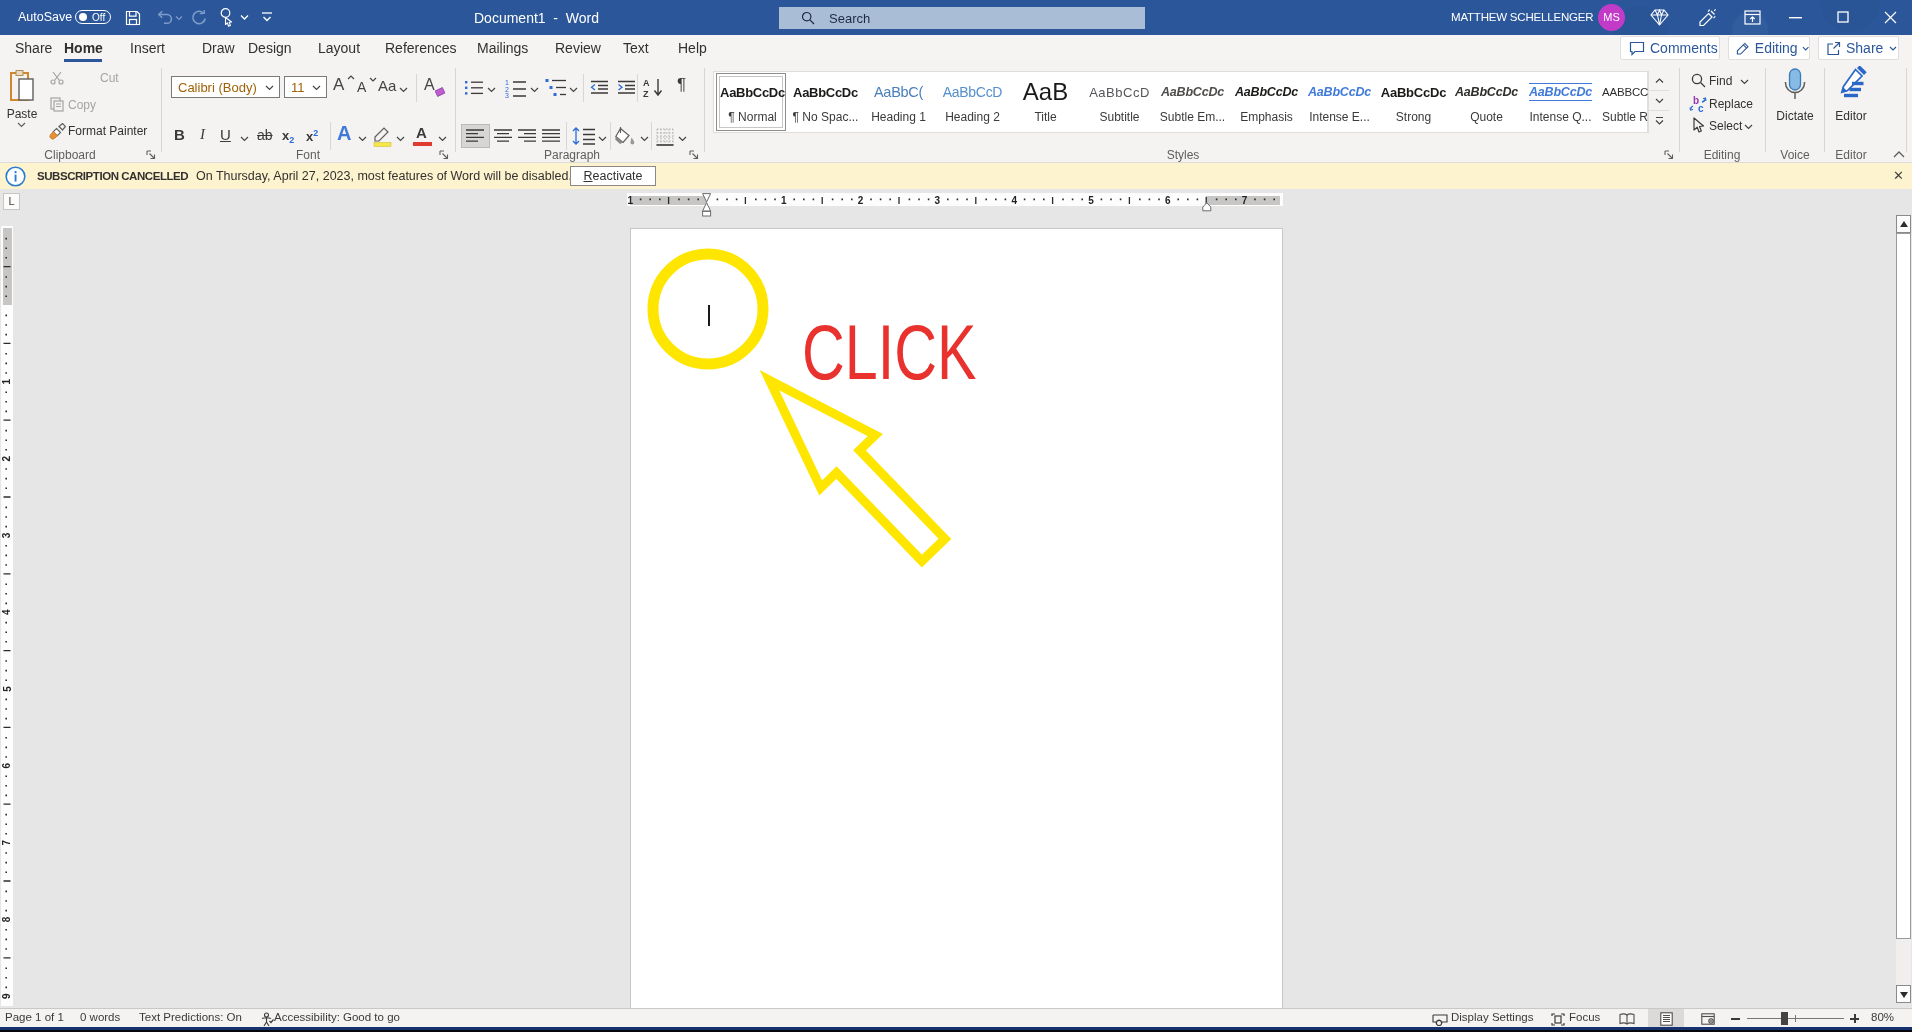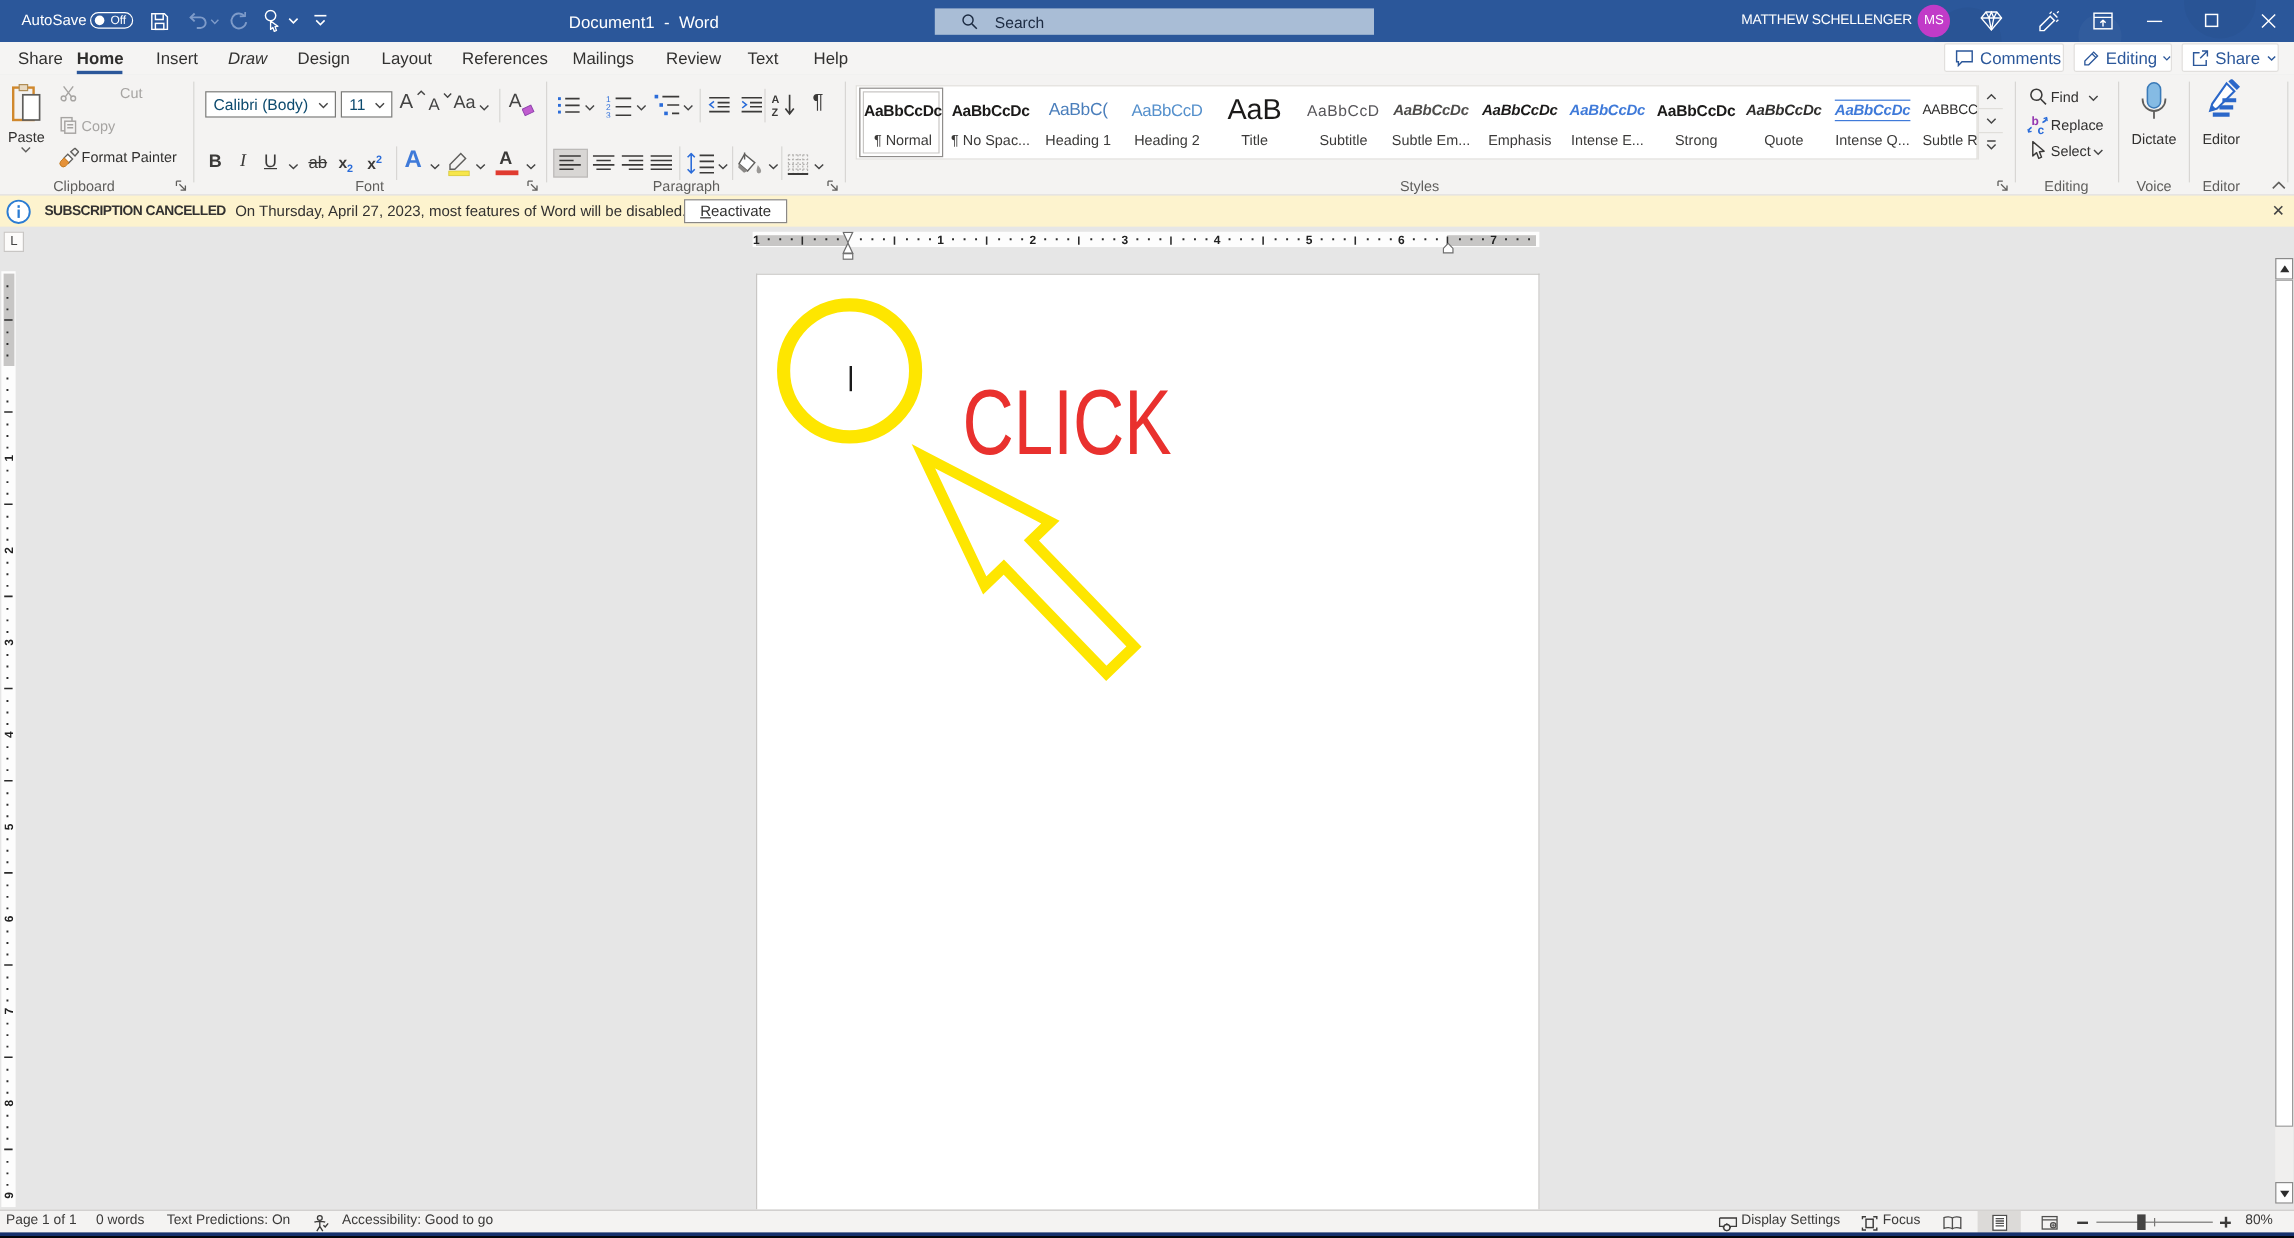--- a/index.html
+++ b/index.html
@@ -25,21 +25,21 @@
 .tab.sel { color:#2f2e2d; font-weight:bold; }
 #home-underline { position:absolute; left:64px; top:24px; width:38px; height:3px; background:#2b579a; }
 .topbtn { position:absolute; top:1px; height:24px; border:1px solid #e1dfdd; background:#fff; border-radius:2px; font-size:14px; color:#2b579a; display:flex; align-items:center; }
 
 
 #ribbon { position:absolute; left:0; top:62px; width:1912px; height:101px; background:#f4f3f2; border-bottom:1px solid #dddbd9; }
 .gdiv { position:absolute; top:6px; width:1px; height:84px; background:#d8d6d4; }
 .glabel { position:absolute; top:86px; width:120px; text-align:center; font-size:12px; color:#5f5e5c; }
 .rtx { position:absolute; font-size:12px; color:#323130; white-space:nowrap; }
 .gtx { position:absolute; font-size:12px; color:#a6a4a2; white-space:nowrap; }
-.combo { position:absolute; background:#fff; border:1px solid #7a7a78; font-size:13px; color:#0c4a6e; }
+.combo { position:absolute; background:#fff; border:1px solid #7a7a78; font-size:13px; color:#a16207; }
 .fglyph { position:absolute; font-size:15px; color:#444; }
 .sdiv { position:absolute; width:1px; background:#d8d6d4; }
 .stylecard { position:absolute; top:12px; width:71px; height:58px; text-align:center; overflow:hidden; }
 .stylecard .sample { height:36px; display:flex; align-items:center; justify-content:center; white-space:nowrap; overflow:hidden; }
 .stylecard .slabel { font-size:12px; color:#3b3a39; white-space:nowrap; }
 
 
 #banner { position:absolute; left:0; top:163px; width:1912px; height:26px; background:#fdf3ce; }
 #banner b { font-size:12.5px; color:#323130; }
 #banner .msg { font-size:12.5px; color:#323130; }
@@ -131,21 +131,21 @@
     <svg class="abs" style="left:1884px;top:11px;" width="13" height="13" viewBox="0 0 13 13" stroke="#fff" stroke-width="1.2">
         <path d="M1 1 L12 12 M12 1 L1 12"></path>
       </svg>
   </div>
 
   <div id="menurow">
     <div class="tab" style="left:15px;">Share</div>
     <div class="tab sel" style="left:64px;">Home</div>
     <div id="home-underline"></div>
     <div class="tab" style="left:130px;">Insert</div>
-    <div class="tab" style="left:190px;font-style:italic;">Draw</div>
+    <div class="tab" style="left:202px;">Draw</div>
     <div class="tab" style="left:248px;">Design</div>
     <div class="tab" style="left:318px;">Layout</div>
     <div class="tab" style="left:385px;">References</div>
     <div class="tab" style="left:477px;">Mailings</div>
     <div class="tab" style="left:555px;">Review</div>
     <div class="tab" style="left:623px;">Text</div>
     <div class="tab" style="left:678px;">Help</div>
 
     <div class="topbtn" style="left:1620px; width:100px;">
       <svg style="margin-left:8px;" width="16" height="15" viewBox="0 0 16 15" fill="none" stroke="#2b579a" stroke-width="1.2">
@@ -573,21 +573,21 @@
 
   <div id="statusbar">
     <span class="sb" style="left:5px;">Page 1 of 1</span>
     <span class="sb" style="left:80px;">0 words</span>
     <span class="sb" style="left:139px;">Text Predictions: On</span>
     <svg class="abs" style="left:259px;top:3px;" width="15" height="15" viewBox="0 0 15 15" fill="none" stroke="#3b3a39" stroke-width="1.1">
       <circle cx="7.5" cy="3" r="2"></circle>
       <path d="M3 6.5 C5 5.5 10 5.5 12 6.5 M7.5 5 V10 M7.5 10 L5 14 M7.5 10 L10 14"></path>
       <path d="M10.5 9 L12 10.5 L14.5 7.5" stroke-width="1.2"></path>
     </svg>
-    <span class="sb" style="left:285px;">Accessibility: Good to go</span>
+    <span class="sb" style="left:274px;">Accessibility: Good to go</span>
     <svg class="abs" style="left:1432px;top:5px;" width="16" height="12" viewBox="0 0 16 12" fill="none" stroke="#3b3a39" stroke-width="1.1">
       <path d="M1 1 H15 V8 H9 M1 1 V8 H5"></path>
       <circle cx="7" cy="9" r="2.6"></circle>
       <path d="M7 6.2 V5.4 M7 11.8 V12.6 M4.4 9 H3.6 M9.6 9 H10.4"></path>
     </svg>
     <span class="sb" style="left:1451px;">Display Settings</span>
     <svg class="abs" style="left:1551px;top:4px;" width="14" height="13" viewBox="0 0 14 13" fill="none" stroke="#3b3a39" stroke-width="1.2">
       <path d="M1 3 V1 H4 M10 1 H13 V3 M13 10 V12 H10 M4 12 H1 V10"></path>
       <rect x="4" y="3" width="6" height="7"></rect>
     </svg>

